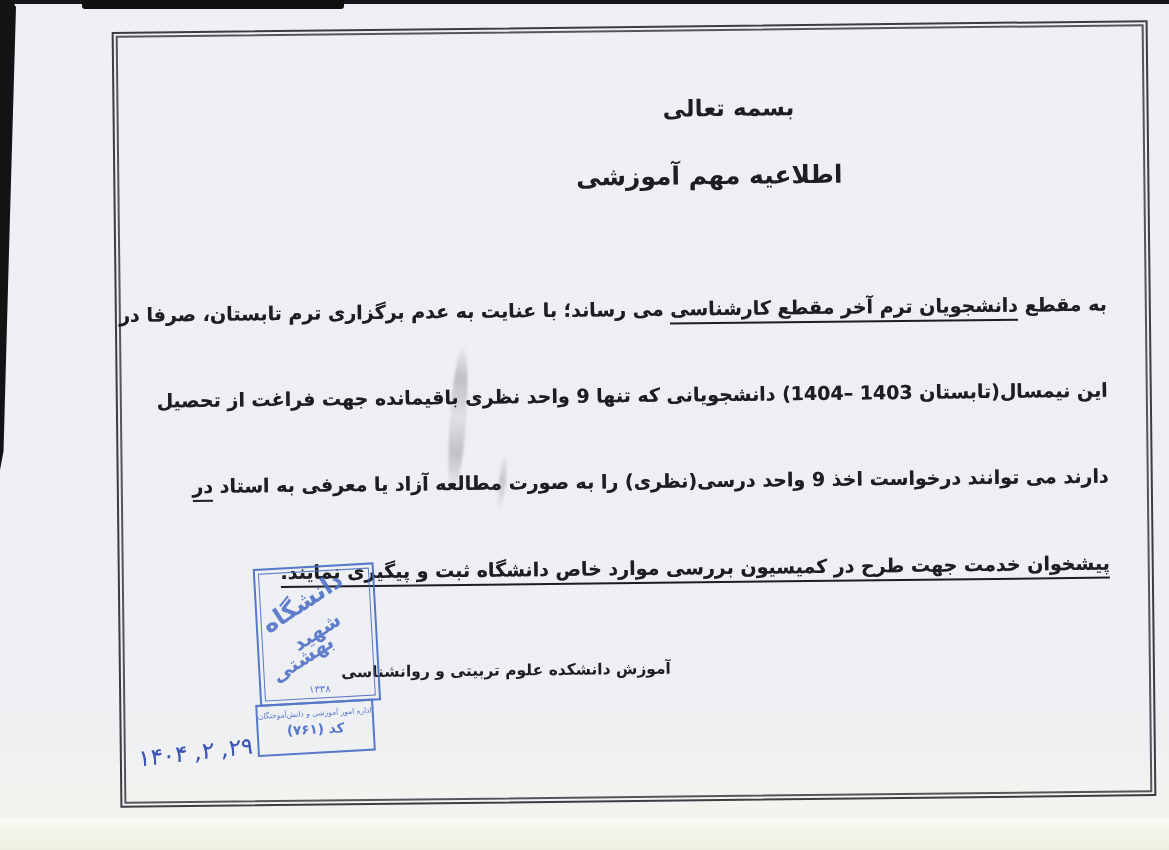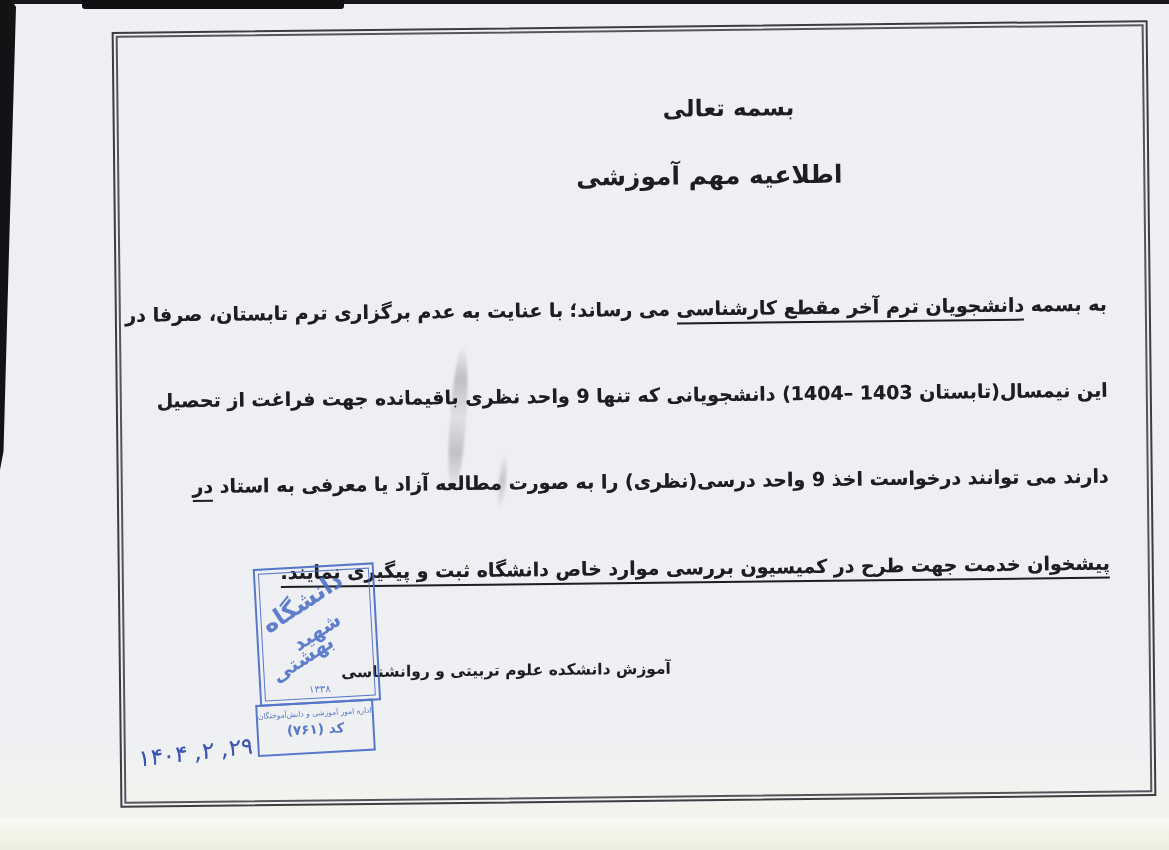--- a/index.html
+++ b/index.html
@@ -109,21 +109,21 @@
 <div class="abs smudge2"></div>
 
 <div class="abs frame">
   <div class="abs frame-outer"></div>
   <div class="abs frame-inner"></div>
 
   <div class="abs h-basmala">بسمه تعالی</div>
 
   <div class="abs h-title">اطلاعیه مهم آموزشی</div>
 
-  <div class="abs body-line bl1" dir="rtl"><span>به بسمه </span><span class="u">دانشجویان ترم آخر مقطع کارشناسی</span><span> می رساند؛ با عنایت به عدم برگزاری ترم تابستان، صرفا در</span></div>
+  <div class="abs body-line bl1" dir="rtl"><span>به مقطع </span><span class="u">دانشجویان ترم آخر مقطع کارشناسی</span><span> می رساند؛ با عنایت به عدم برگزاری ترم تابستان، صرفا در</span></div>
 
   <div class="abs body-line bl2" dir="rtl">این نیمسال(تابستان 1403 –1404) دانشجویانی که تنها 9 واحد نظری باقیمانده جهت فراغت از تحصیل</div>
 
   <div class="abs body-line bl3" dir="rtl"><span>دارند می توانند درخواست اخذ 9 واحد درسی(نظری) را به صورت مطالعه آزاد یا معرفی به استاد </span><span class="u">در</span></div>
 
   <div class="abs body-line bl4" dir="rtl"><span class="u">پیشخوان خدمت جهت طرح در کمیسیون بررسی موارد خاص دانشگاه ثبت و پیگیری نمایند.</span></div>
 
   <div class="abs signature">آموزش دانشکده علوم تربیتی و روانشناسی</div>
 
   <div class="abs stamp">

